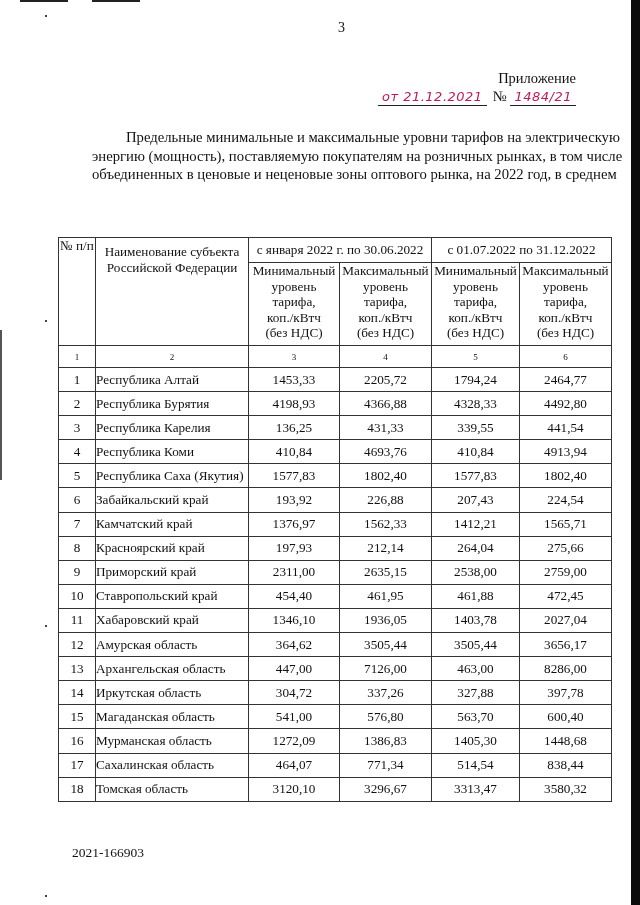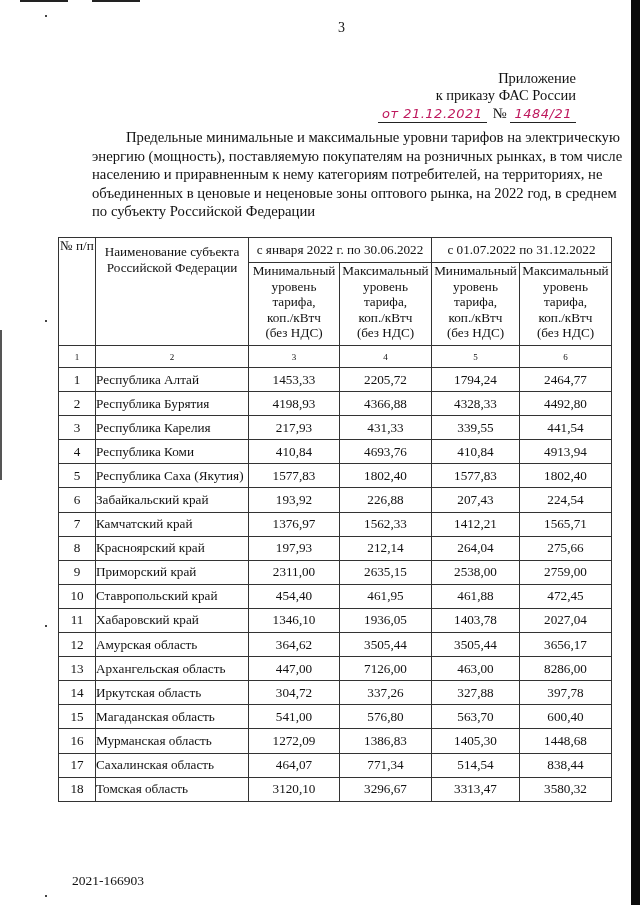--- a/index.html
+++ b/index.html
@@ -33,58 +33,55 @@
   .h-top th { height: 24px; vertical-align: top; padding-top: 6px; }
   .h-top th.period { vertical-align: middle; padding-top: 0; }
   .h-sub th { height: 82px; vertical-align: top; padding-top: 4px; line-height: 15.5px; }
   .h-num td { height: 21px; text-align: center; font-size: 9px; font-weight: bold; }
   .hcell { line-height: 15.5px; }
   tr.data td { height: 23.1px; font-size: 13.2px; }
   td.num { text-align: center; }
   td.name { text-align: left; padding-left: 2px; white-space: nowrap; }
   td.val { text-align: center; }
 
-  .doc-id { position: absolute; left: 72px; top: 873px; font-size: 13.5px; }
+  .doc-id { position: absolute; left: 72px; top: 845px; font-size: 13.5px; }
   .scan-edge { position: absolute; right: 0; top: 0; width: 9px; height: 905px; background: #0b0b0b; }
   .scan-edge-l { position: absolute; left: 0; top: 330px; width: 2px; height: 150px; background: #555; }
   .dot { position: absolute; width: 2px; height: 2px; background: #444; }
   .top-mark { position: absolute; top: 0; left: 20px; width: 600px; height: 2px; background: linear-gradient(90deg, #222 0 8%, transparent 8% 12%, #222 12% 20%, transparent 20% 100%); }
 </style>
 </head>
 <body>
 
 <div class="top-mark"></div>
 <div class="scan-edge"></div>
 <div class="scan-edge-l"></div>
 <div class="dot" style="left:45px;top:15px"></div>
 <div class="dot" style="left:45px;top:320px"></div>
 <div class="dot" style="left:45px;top:625px"></div>
 <div class="dot" style="left:45px;top:895px"></div>
 
 <div class="page-num">3</div>
 
 <div class="approval">
   <div>Приложение</div>
-  <div class="line2">к приказу ФАС России</div>
   <div class="line3">
     <span class="ul hand">
       <span>от</span>
       <span>21.12.2021</span>
     </span>
     <span class="no-sign">№</span>
     <span class="ul hand">1484/21</span>
   </div>
 </div>
 
 <div class="title">
   <p class="l1">Предельные минимальные и максимальные уровни тарифов на электрическую</p>
   <p>энергию (мощность), поставляемую покупателям на розничных рынках, в том числе</p>
-  <p>населению и приравненным к нему категориям потребителей, на территориях, не</p>
   <p>объединенных в ценовые и неценовые зоны оптового рынка, на 2022 год, в среднем</p>
-  <p>по субъекту Российской Федерации</p>
 </div>
 
 <table class="tariffs">
   <colgroup>
     <col style="width:37px">
       <col style="width:153px">
       <col style="width:91px">
       <col style="width:92px">
       <col style="width:88px">
       <col style="width:92px">
@@ -146,21 +143,21 @@
         <td class="num">2</td>
         <td class="name">Республика Бурятия</td>
         <td class="val">4198,93</td>
         <td class="val">4366,88</td>
         <td class="val">4328,33</td>
         <td class="val">4492,80</td>
       </tr>
       <tr class="data">
         <td class="num">3</td>
         <td class="name">Республика Карелия</td>
-        <td class="val">217,93</td>
+        <td class="val">136,25</td>
         <td class="val">431,33</td>
         <td class="val">339,55</td>
         <td class="val">441,54</td>
       </tr>
       <tr class="data">
         <td class="num">4</td>
         <td class="name">Республика Коми</td>
         <td class="val">410,84</td>
         <td class="val">4693,76</td>
         <td class="val">410,84</td>

